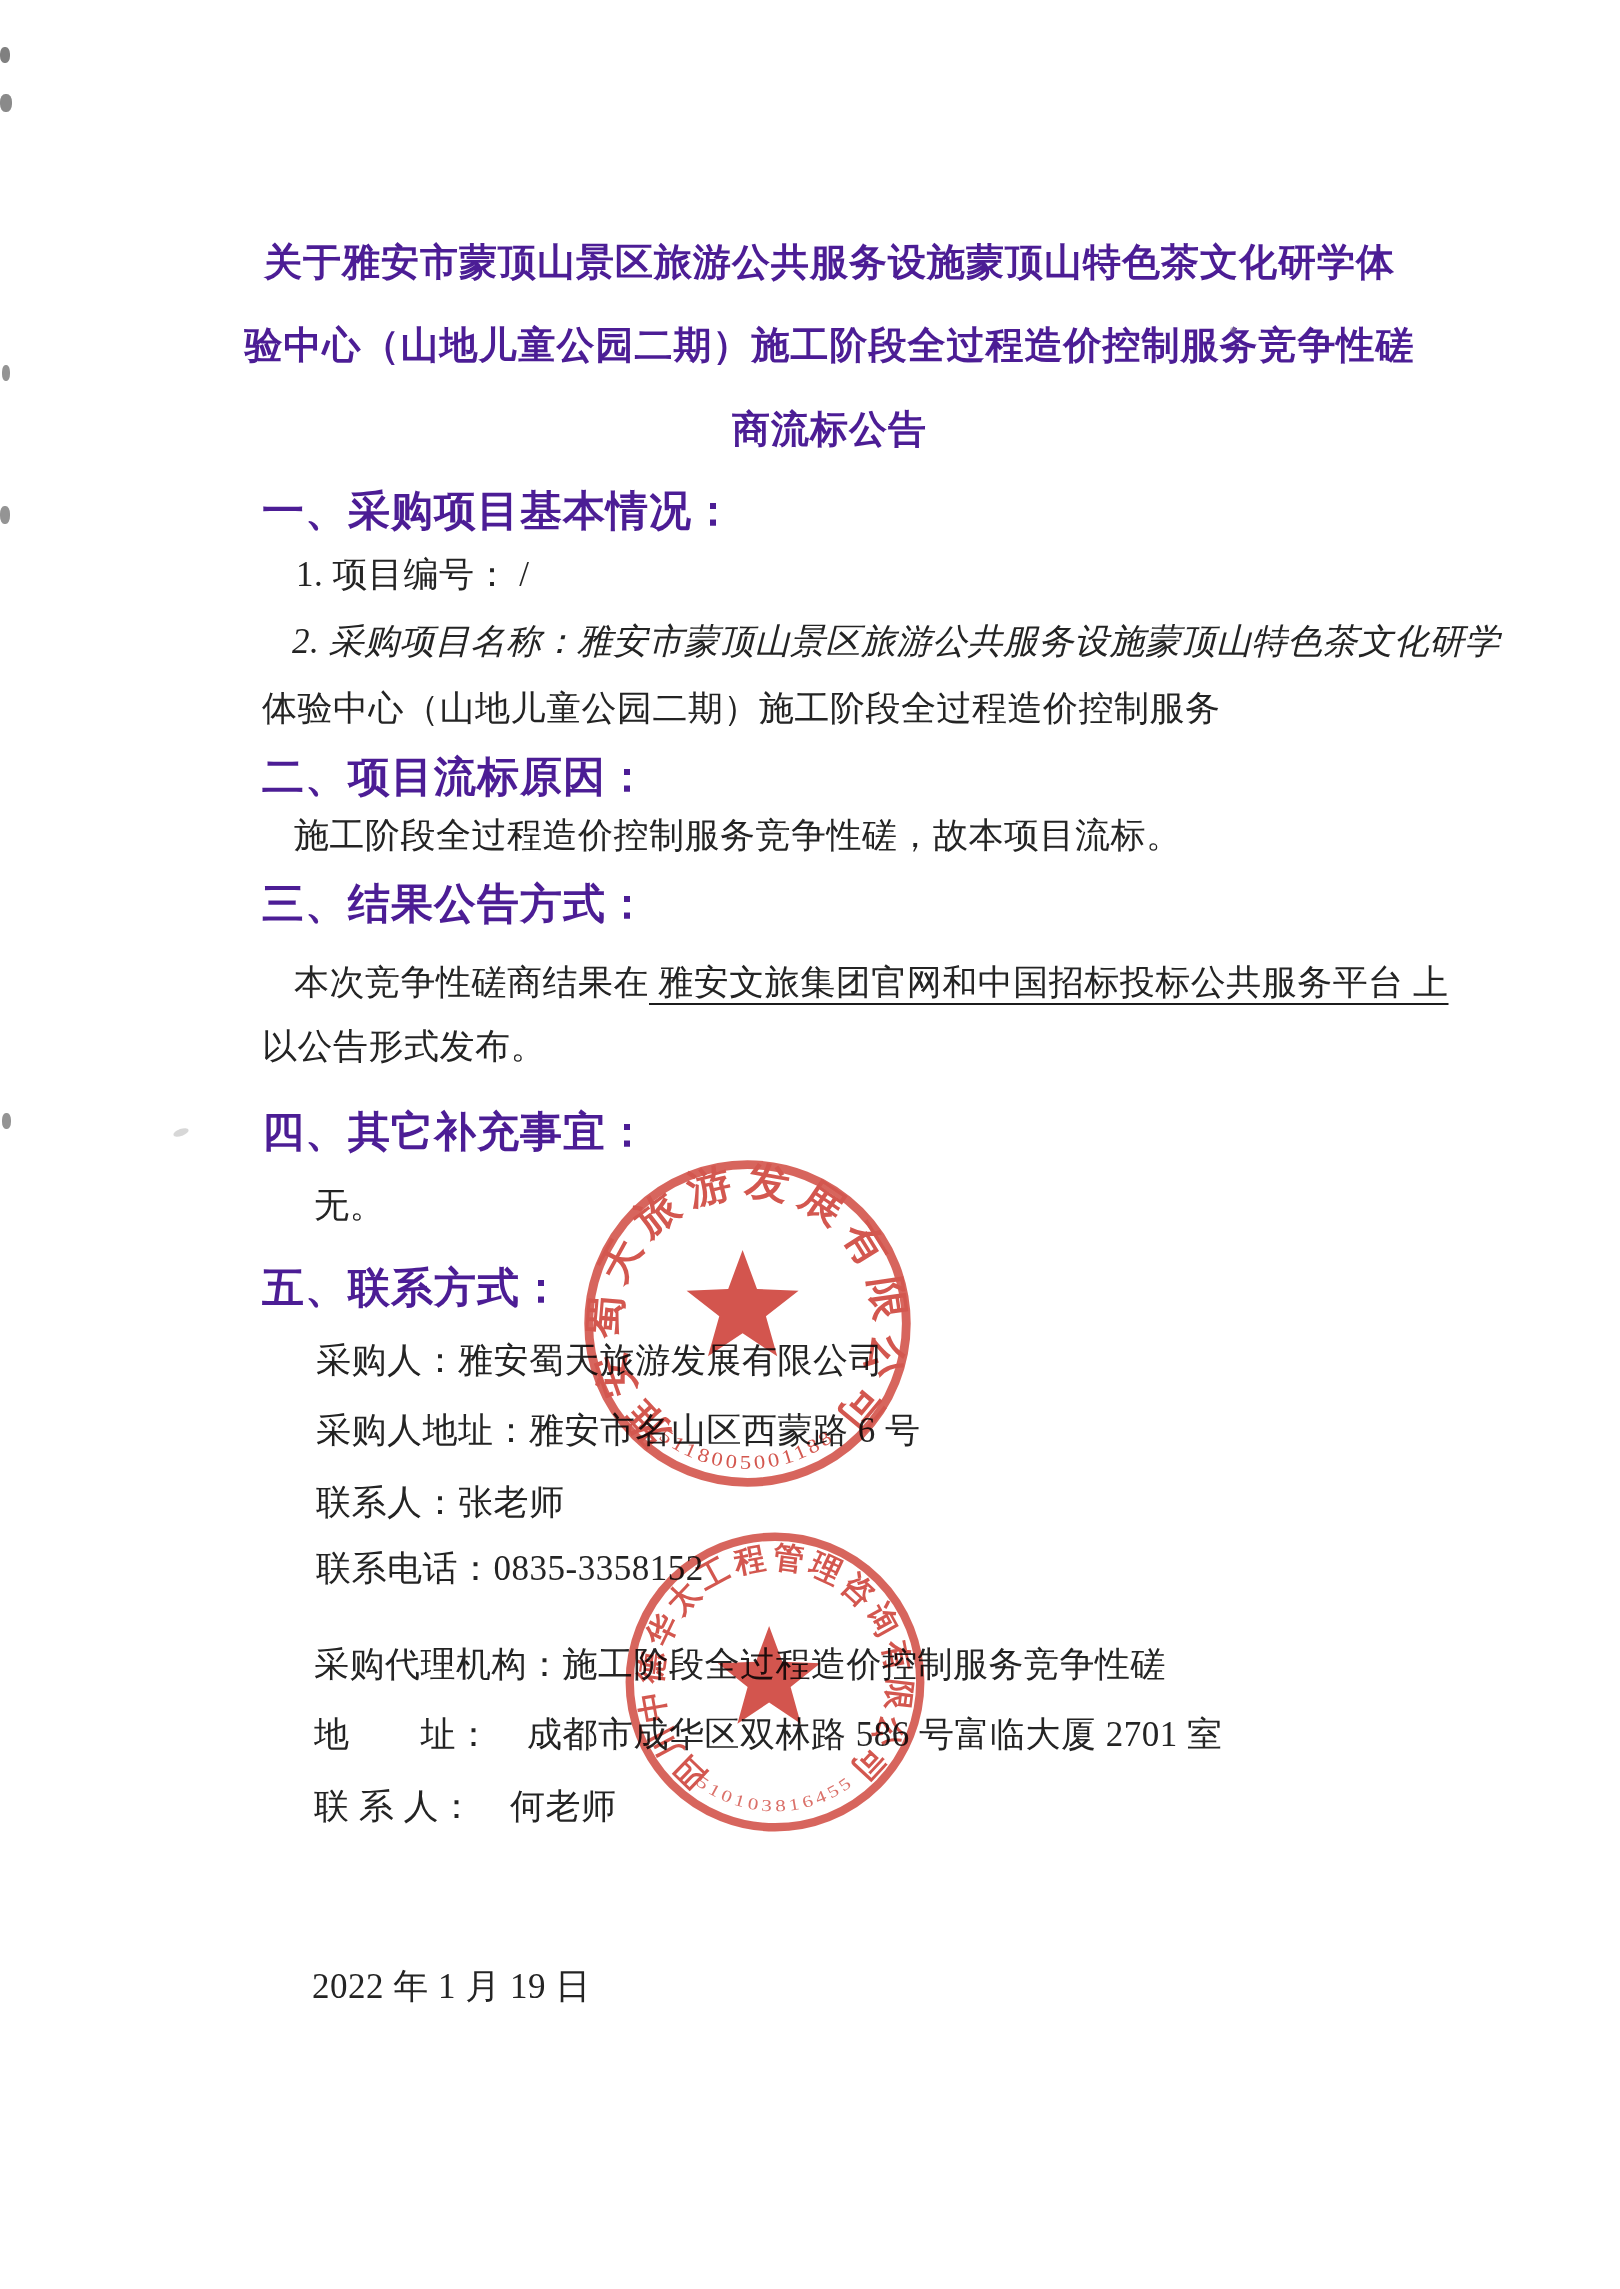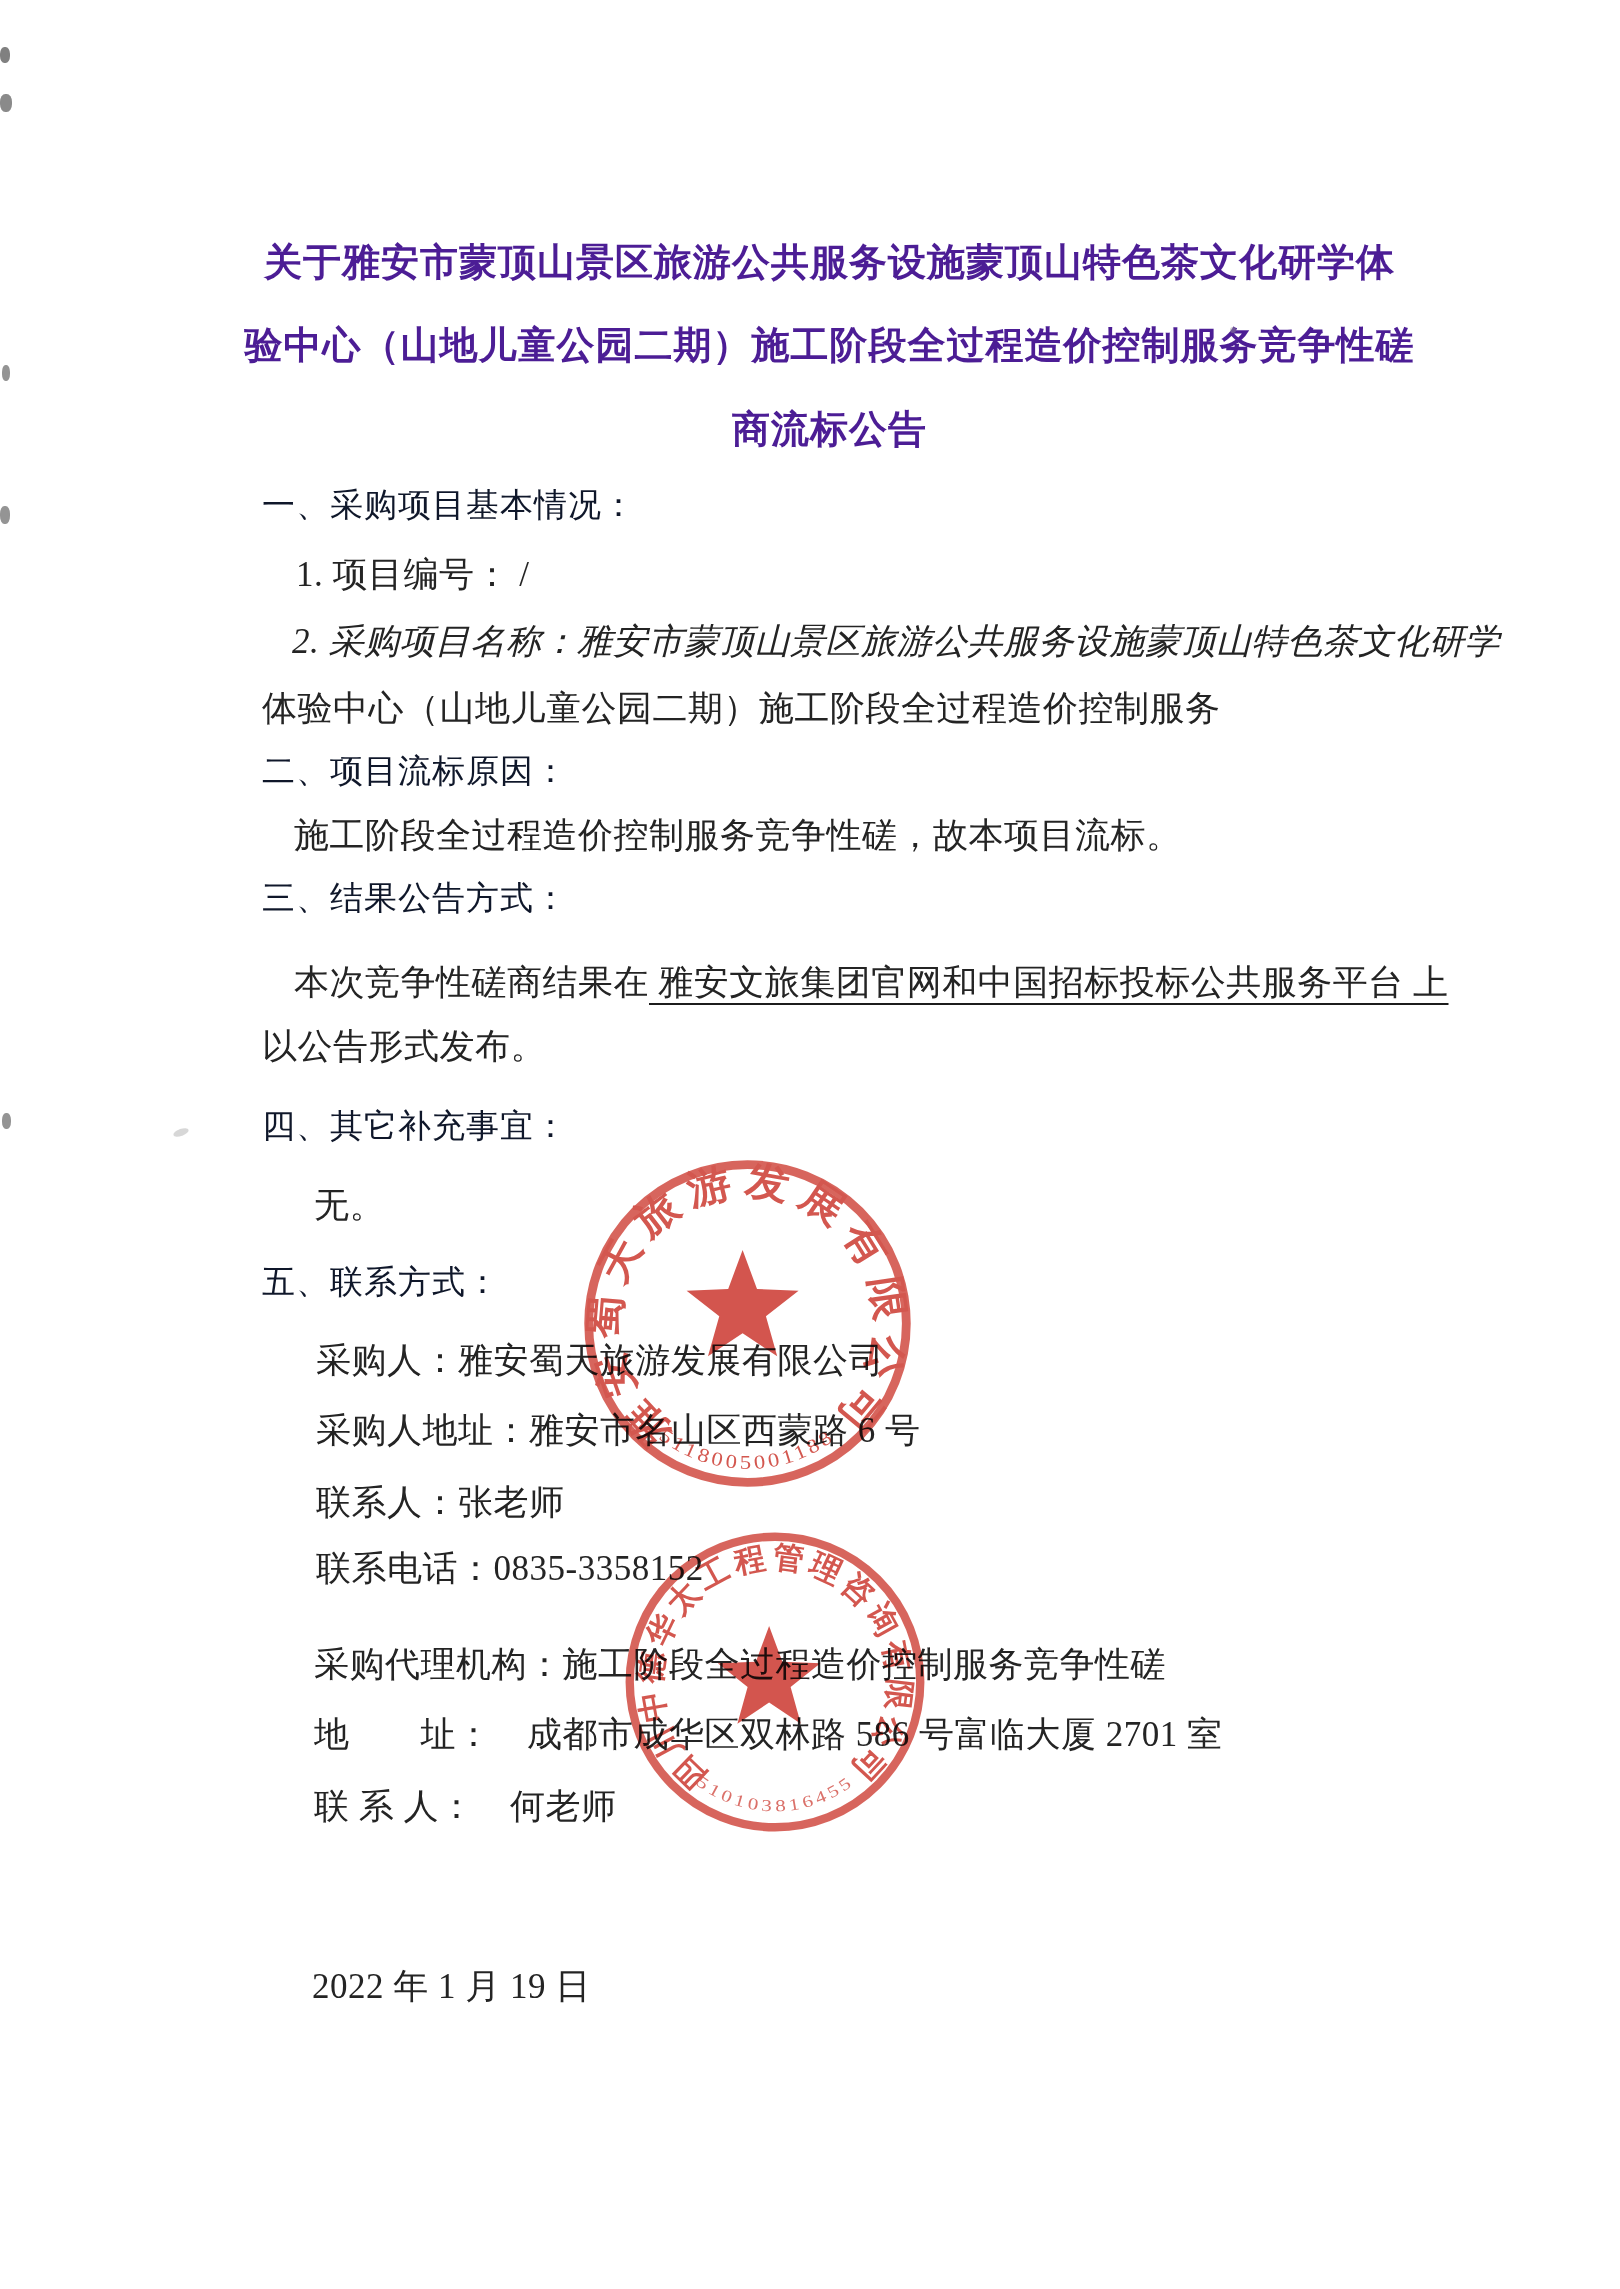--- a/index.html
+++ b/index.html
@@ -11,21 +11,21 @@
     overflow:hidden;
     font-family:"Liberation Serif","DejaVu Serif",serif;
     color:#1f1f1f;
   }
   .line{position:absolute;white-space:nowrap;line-height:1.15;}
   .title-line{
     left:39px;width:1581px;text-align:center;
     font-size:38px;font-weight:bold;letter-spacing:1px;
     color:#4c1d95;
   }
-  .heading{font-size:33px;font-weight:normal;color:#0f172a;letter-spacing:1px;}
+  .heading{font-size:42px;font-weight:bold;color:#4c1d95;letter-spacing:1px;}
   .body-text{font-size:35px;letter-spacing:0.5px;color:#242424;}
   .u{
     text-decoration:underline;
     text-underline-offset:8.8px;
     text-decoration-thickness:2px;
     text-decoration-color:#1c1c1c;
   }
   .seal{
     position:absolute;
     mix-blend-mode:multiply;

